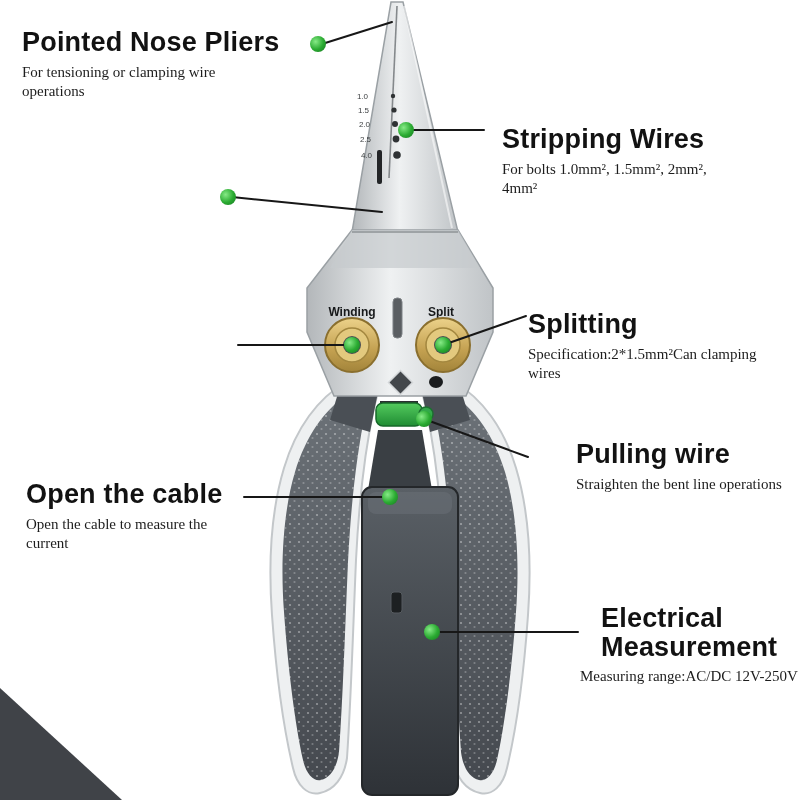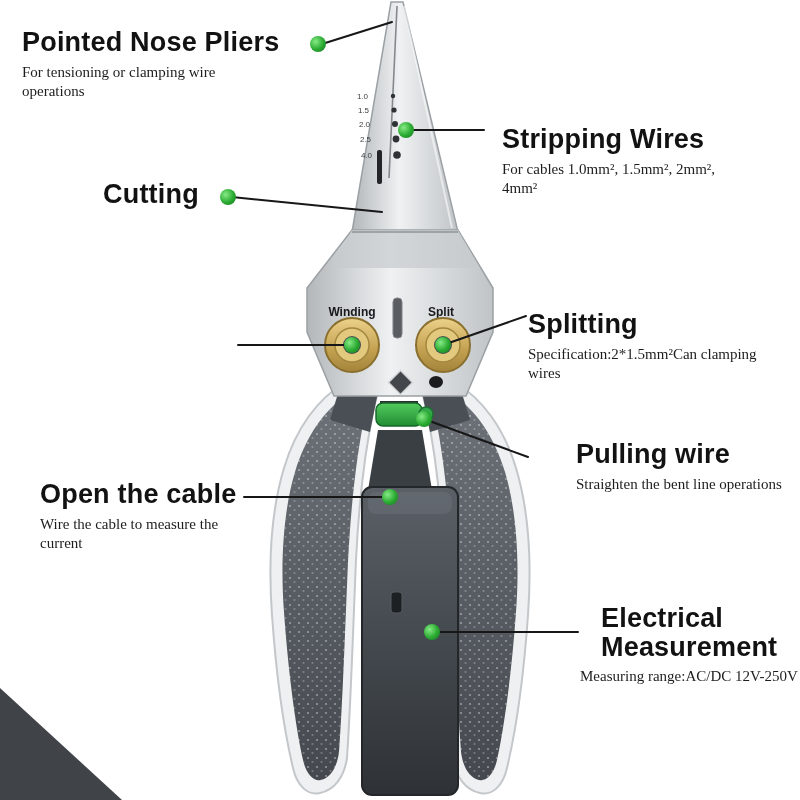--- a/index.html
+++ b/index.html
@@ -157,41 +157,40 @@
     <polygon points="0,688 0,800 122,800" fill="#404348"></polygon>
   </svg>
 
   <div class="callout" style="left:22px; top:28px; width:300px;">
     <div class="title">Pointed Nose Pliers</div>
     <div class="desc" style="width:235px;">For tensioning or clamping wire operations</div>
   </div>
 
   <div class="callout" style="left:502px; top:108px; width:260px;margin-top:17px;">
     <div class="title">Stripping Wires</div>
-    <div class="desc" style="width:240px;">For cables 1.0mm², 1.5mm², 2mm², 4mm²</div>
+    <div class="desc" style="width:240px;">For bolts 1.0mm², 1.5mm², 2mm², 4mm²</div>
   </div>
 
   <div class="callout" style="left:103px; top:180px; width:240px;">
-    <div class="title">Cutting</div>
   </div>
 
 
   <div class="callout" style="left:528px; top:298px; width:250px;margin-top:12px;">
     <div class="title">Splitting</div>
     <div class="desc" style="width:235px;">Specification:2*1.5mm²Can clamping wires</div>
   </div>
 
   <div class="callout" style="left:532px; top:440px; width:260px;margin-left:44px;">
     <div class="title">Pulling wire</div>
     <div class="desc" style="width:258px;">Straighten the bent line operations</div>
   </div>
 
-  <div class="callout" style="left:40px; top:480px; width:230px;">
+  <div class="callout" style="left:26px; top:480px; width:230px;">
     <div class="title">Open the cable</div>
-    <div class="desc" style="width:205px;">Wire the cable to measure the current</div>
+    <div class="desc" style="width:205px;">Open the cable to measure the current</div>
   </div>
 
   <div class="callout" style="left:601px; top:604px; width:200px;">
     <div class="title" style="width:190px;">Electrical Measurement</div>
     <div class="desc" style="width:262px; margin-left:-61px;padding-left:40px;">Measuring range:AC/DC 12V-250V</div>
   </div>
 
 </div>
 
 </body></html>

